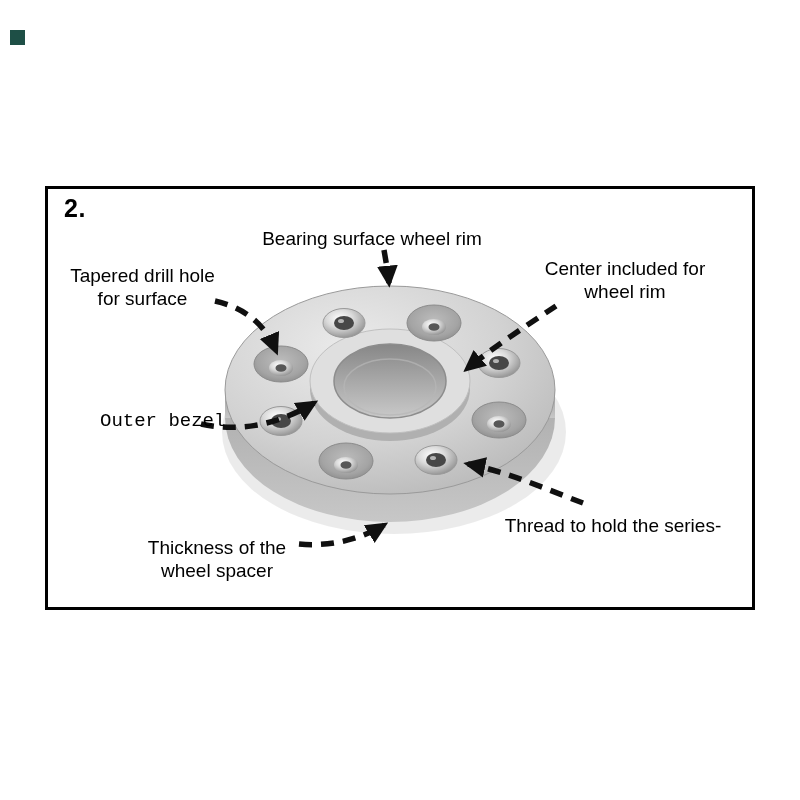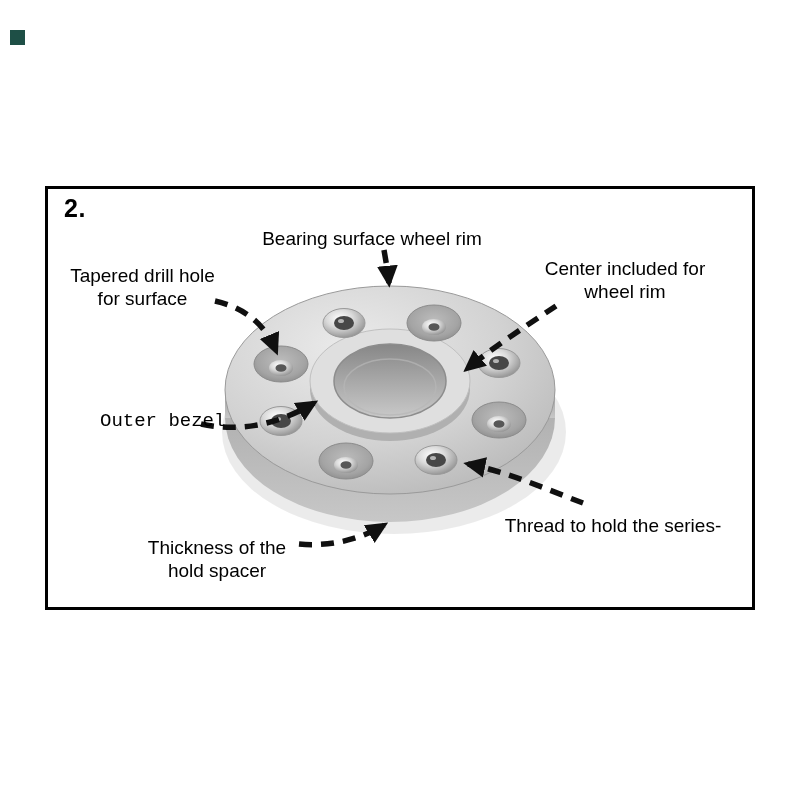--- a/index.html
+++ b/index.html
@@ -131,20 +131,20 @@
     <div>Center included for</div>
     <div>wheel rim</div>
   </div>
 
   <div class="label" style="left:100px; top:410px; width:110px;font-family:Liberation Mono, monospace;">
     <div>Outer bezel</div>
   </div>
 
   <div class="label" style="left:142px; top:515px; width:150px;margin-top:21px;">
     <div>Thickness of the</div>
-    <div>hold spacer</div>
+    <div>wheel spacer</div>
   </div>
 
   <div class="label" style="left:488px; top:514px; width:250px;">
     <div>Thread to hold the series-</div>
   </div>
 
 </div>
 
 </body></html>

